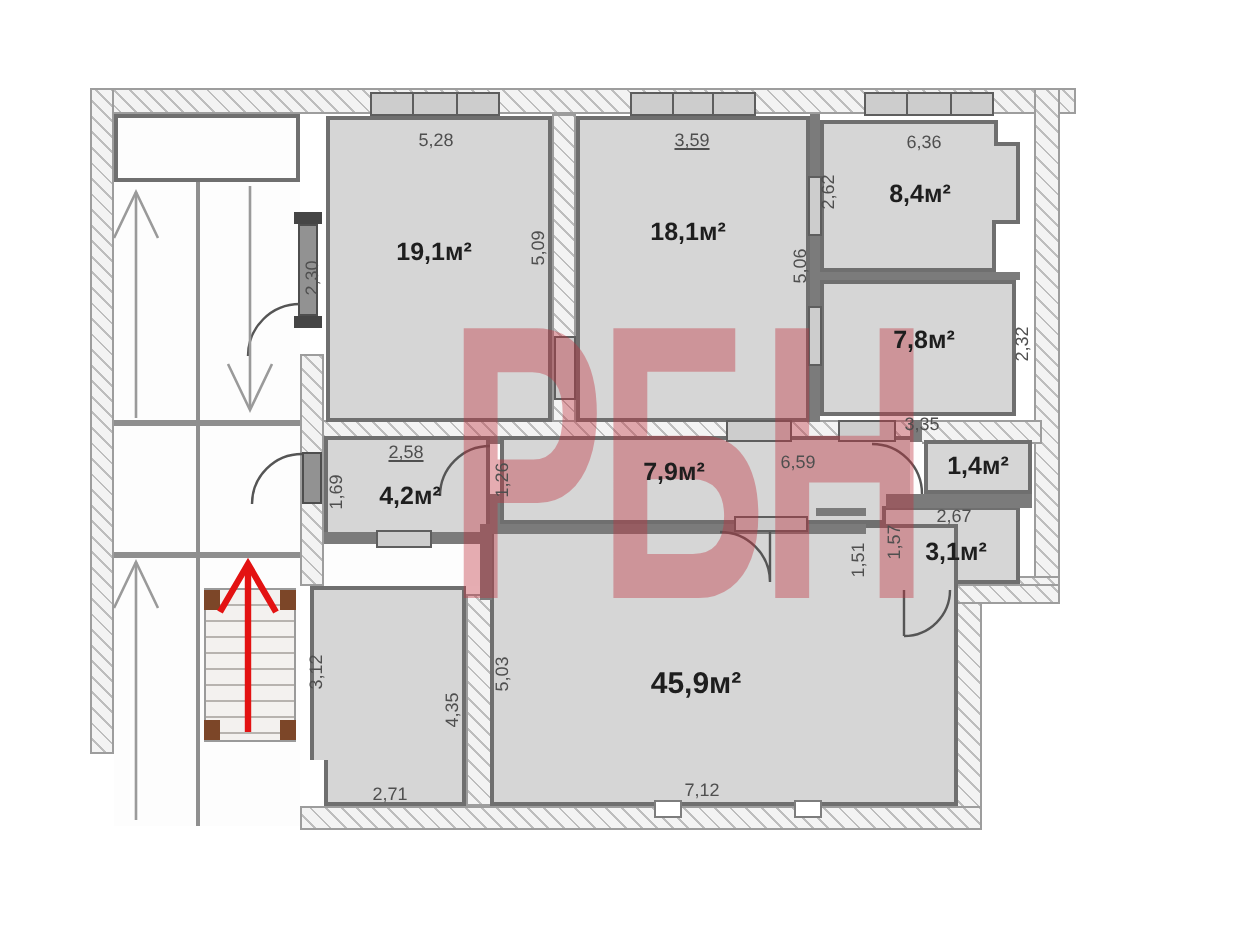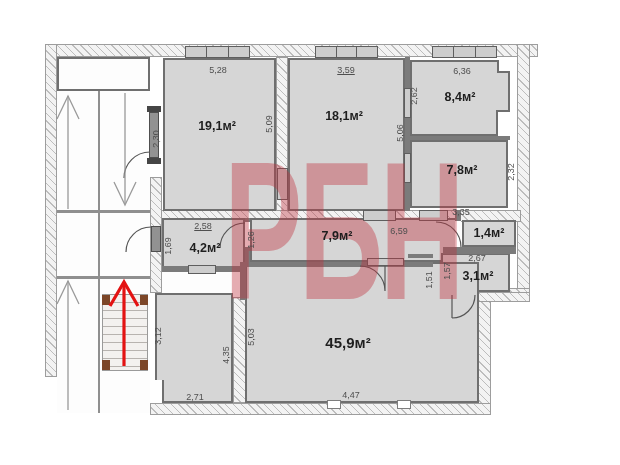--- a/index.html
+++ b/index.html
@@ -172,15 +172,15 @@
       <span class="dim-label vert" style="left: 168px; top: 246px;">1,69</span>
       <span class="dim-label vert" style="left: 251px; top: 240px;">1,26</span>
       <span class="dim-label" style="left: 399px; top: 231px;">6,59</span>
       <span class="dim-label" style="left: 477px; top: 258px;">2,67</span>
       <span class="dim-label vert" style="left: 447px; top: 271px;">1,57</span>
       <span class="dim-label vert" style="left: 429px; top: 280px;">1,51</span>
       <span class="dim-label vert" style="left: 158px; top: 336px;">3,12</span>
       <span class="dim-label vert" style="left: 251px; top: 337px;">5,03</span>
       <span class="dim-label vert" style="left: 226px; top: 355px;">4,35</span>
       <span class="dim-label" style="left: 195px; top: 397px;">2,71</span>
-      <span class="dim-label" style="left: 351px; top: 395px;">4,47</span>
+      <span class="dim-label" style="left: 351px; top: 395px;">7,12</span>
     </div>
 </div>
 
 </body></html>

